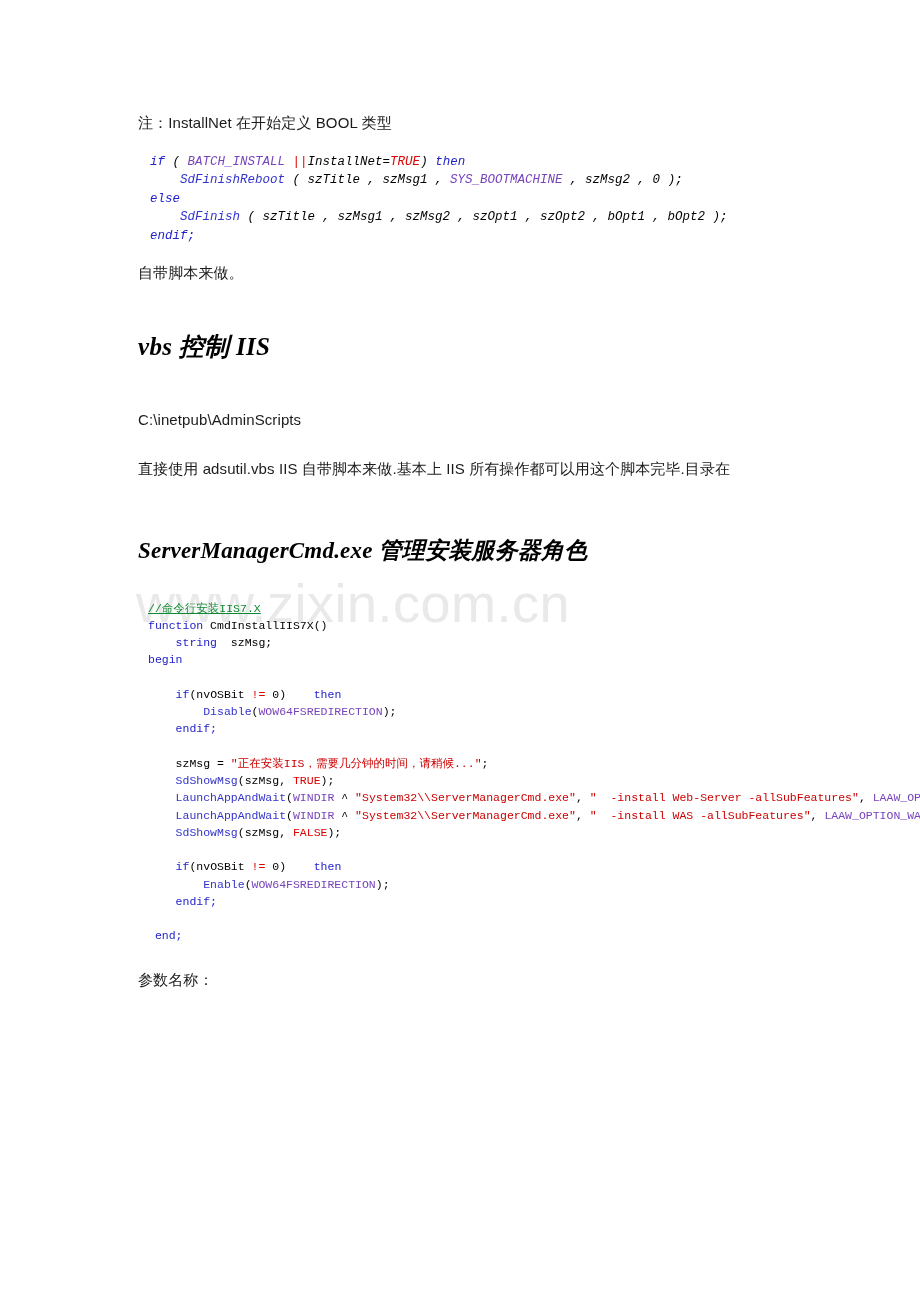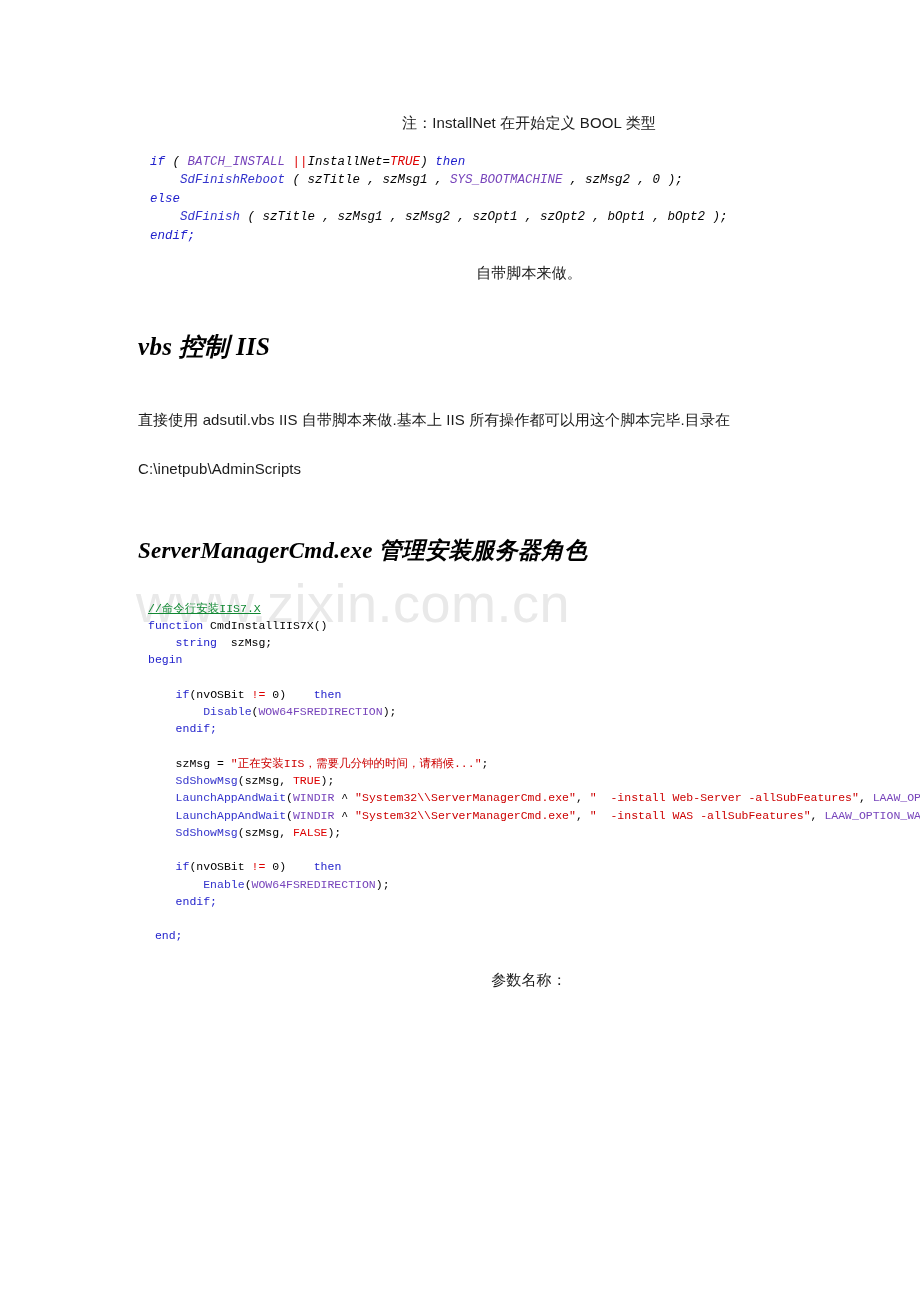--- a/index.html
+++ b/index.html
@@ -50,21 +50,21 @@
     line-height: 1.45;
     color: #1b1b1b;
     margin: 0 0 21px 0;
     letter-spacing: 0.1px;
   }
   .para.wide {
     max-width: 680px;
     line-height: 2.85;
     margin-bottom: 6px;
   }
-  .para.tight { margin-bottom: 19px; text-align: center; }
+  .para.tight { margin-bottom: 19px; }
 
   
   h1.doc-h {
     font-family: "Liberation Serif", "DejaVu Serif", serif;
     font-weight: bold;
     color: #000000;
     margin: 0;
     padding: 0;
     font-style: italic;
   }
@@ -127,23 +127,23 @@
 
     <p class="para tight">注：InstallNet 在开始定义 BOOL 类型</p>
 
 
     <div class="code" id="code-1"><span class="ln"><span class="kw">if</span><span class="pln"> ( </span><span class="cst">BATCH_INSTALL</span><span class="pln"> </span><span class="op">||</span><span class="pln">InstallNet=</span><span class="op">TRUE</span><span class="pln">) </span><span class="kw">then</span></span><span class="ln"><span class="pln">    </span><span class="fn">SdFinishReboot</span><span class="pln"> ( szTitle , szMsg1 , </span><span class="cst">SYS_BOOTMACHINE</span><span class="pln"> , szMsg2 , 0 );</span></span><span class="ln"><span class="kw">else</span></span><span class="ln"><span class="pln">    </span><span class="fn">SdFinish</span><span class="pln"> ( szTitle , szMsg1 , szMsg2 , szOpt1 , szOpt2 , bOpt1 , bOpt2 );</span></span><span class="ln"><span class="kw">endif;</span></span></div>
 
     <p class="para tight">自带脚本来做。</p>
 
     <h1 class="doc-h" id="h-vbs">vbs 控制 IIS</h1>
 
+    <p class="para wide">C:\inetpub\AdminScripts</p>
+
     <p class="para wide">直接使用 adsutil.vbs IIS 自带脚本来做.基本上 IIS 所有操作都可以用这个脚本完毕.目录在</p>
-
-    <p class="para wide">C:\inetpub\AdminScripts</p>
 
     <h1 class="doc-h" id="h-smc">ServerManagerCmd.exe  管理安装服务器角色</h1>
 
     <div class="code" id="code-2"><span class="ln"><span class="cmt">//命令行安装IIS7.X</span></span><span class="ln"><span class="kw">function</span><span class="pln"> CmdInstallIIS7X()</span></span><span class="ln"><span class="pln">    </span><span class="kw">string</span><span class="pln">  szMsg;</span></span><span class="ln"><span class="kw">begin</span></span><span class="ln">&nbsp;</span><span class="ln"><span class="pln">    </span><span class="kw">if</span><span class="pln">(nvOSBit </span><span class="op">!=</span><span class="pln"> 0)    </span><span class="kw">then</span></span><span class="ln"><span class="pln">        </span><span class="fn">Disable</span><span class="pln">(</span><span class="cst">WOW64FSREDIRECTION</span><span class="pln">);</span></span><span class="ln"><span class="pln">    </span><span class="kw">endif;</span></span><span class="ln">&nbsp;</span><span class="ln"><span class="pln">    szMsg = </span><span class="str">"正在安装IIS，需要几分钟的时间，请稍候..."</span><span class="pln">;</span></span><span class="ln"><span class="pln">    </span><span class="fn">SdShowMsg</span><span class="pln">(szMsg, </span><span class="op">TRUE</span><span class="pln">);</span></span><span class="ln"><span class="pln">    </span><span class="fn">LaunchAppAndWait</span><span class="pln">(</span><span class="cst">WINDIR</span><span class="pln"> ^ </span><span class="str">"System32\\ServerManagerCmd.exe"</span><span class="pln">, </span><span class="str">"  -install Web-Server -allSubFeatures"</span><span class="pln">, </span><span class="cst">LAAW_OPTION_WAIT</span></span><span class="ln"><span class="pln">    </span><span class="fn">LaunchAppAndWait</span><span class="pln">(</span><span class="cst">WINDIR</span><span class="pln"> ^ </span><span class="str">"System32\\ServerManagerCmd.exe"</span><span class="pln">, </span><span class="str">"  -install WAS -allSubFeatures"</span><span class="pln">, </span><span class="cst">LAAW_OPTION_WAIT</span></span><span class="ln"><span class="pln">    </span><span class="fn">SdShowMsg</span><span class="pln">(szMsg, </span><span class="op">FALSE</span><span class="pln">);</span></span><span class="ln">&nbsp;</span><span class="ln"><span class="pln">    </span><span class="kw">if</span><span class="pln">(nvOSBit </span><span class="op">!=</span><span class="pln"> 0)    </span><span class="kw">then</span></span><span class="ln"><span class="pln">        </span><span class="fn">Enable</span><span class="pln">(</span><span class="cst">WOW64FSREDIRECTION</span><span class="pln">);</span></span><span class="ln"><span class="pln">    </span><span class="kw">endif;</span></span><span class="ln">&nbsp;</span><span class="ln"><span class="pln"> </span><span class="kw">end;</span></span></div>
 
     <p class="para tight">参数名称：</p>
 
   </div>
 </div>
 

